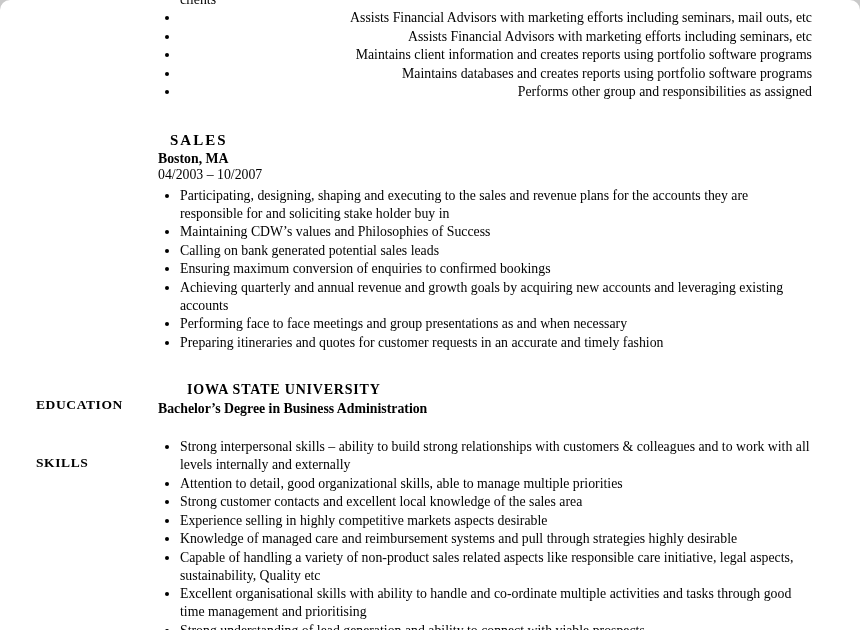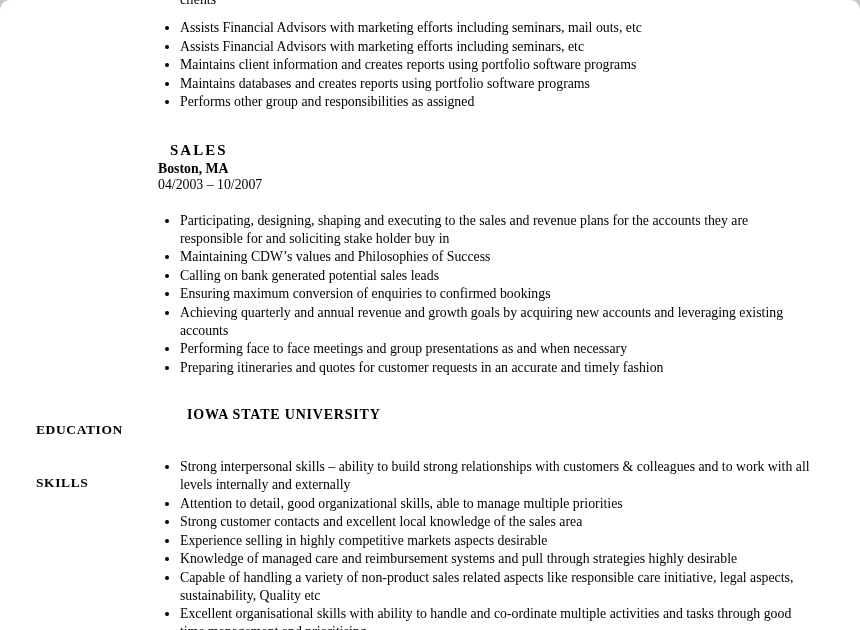--- a/index.html
+++ b/index.html
@@ -51,37 +51,38 @@
   }
   .truncated-line {
     margin-left: 144px;
     margin-top: -7px;
     font-size: 13.8px;
     line-height: 14px;
     overflow: hidden;
   }
   .top-bullets {
     margin-left: 122px;
-    margin-top: 12px;
+    margin-top: 2px;
+    text-align: right;
   }
   .job-title {
     font-size: 15px;
     font-weight: bold;
     letter-spacing: 2px;
     margin: 0 0 2px 12px;
   }
   .job-location {
     font-size: 13.8px;
     font-weight: bold;
     line-height: 16px;
   }
   .job-dates {
     font-size: 13.8px;
     line-height: 16px;
-    margin-bottom: 19px;
+    margin-bottom: 4px;
   }
   .section-gap-1 { height: 30px; }
   .section-gap-2 { height: 28px; }
   .section-gap-3 { height: 20px; }
   .school-name {
     font-size: 14px;
     font-weight: bold;
     letter-spacing: 0.8px;
     line-height: 19px;
     margin-left: 29px;
@@ -128,20 +129,21 @@
         </ul>
     </div>
   </div>
 
   <div class="section-gap-2"></div>
 
   <div class="row">
     <div class="label-col">EDUCATION</div>
     <div class="content-col">
       <div class="school-name">IOWA STATE UNIVERSITY</div>
+      <div class="degree">Bachelor’s Degree in Business Administration</div>
     </div>
   </div>
 
   <div class="section-gap-3"></div>
 
   <div class="row">
     <div class="label-col">SKILLS</div>
     <div class="content-col">
       <ul class="bullets">
           <li>Strong interpersonal skills – ability to build strong relationships with customers &amp; colleagues and to work with all levels internally and externally</li>

